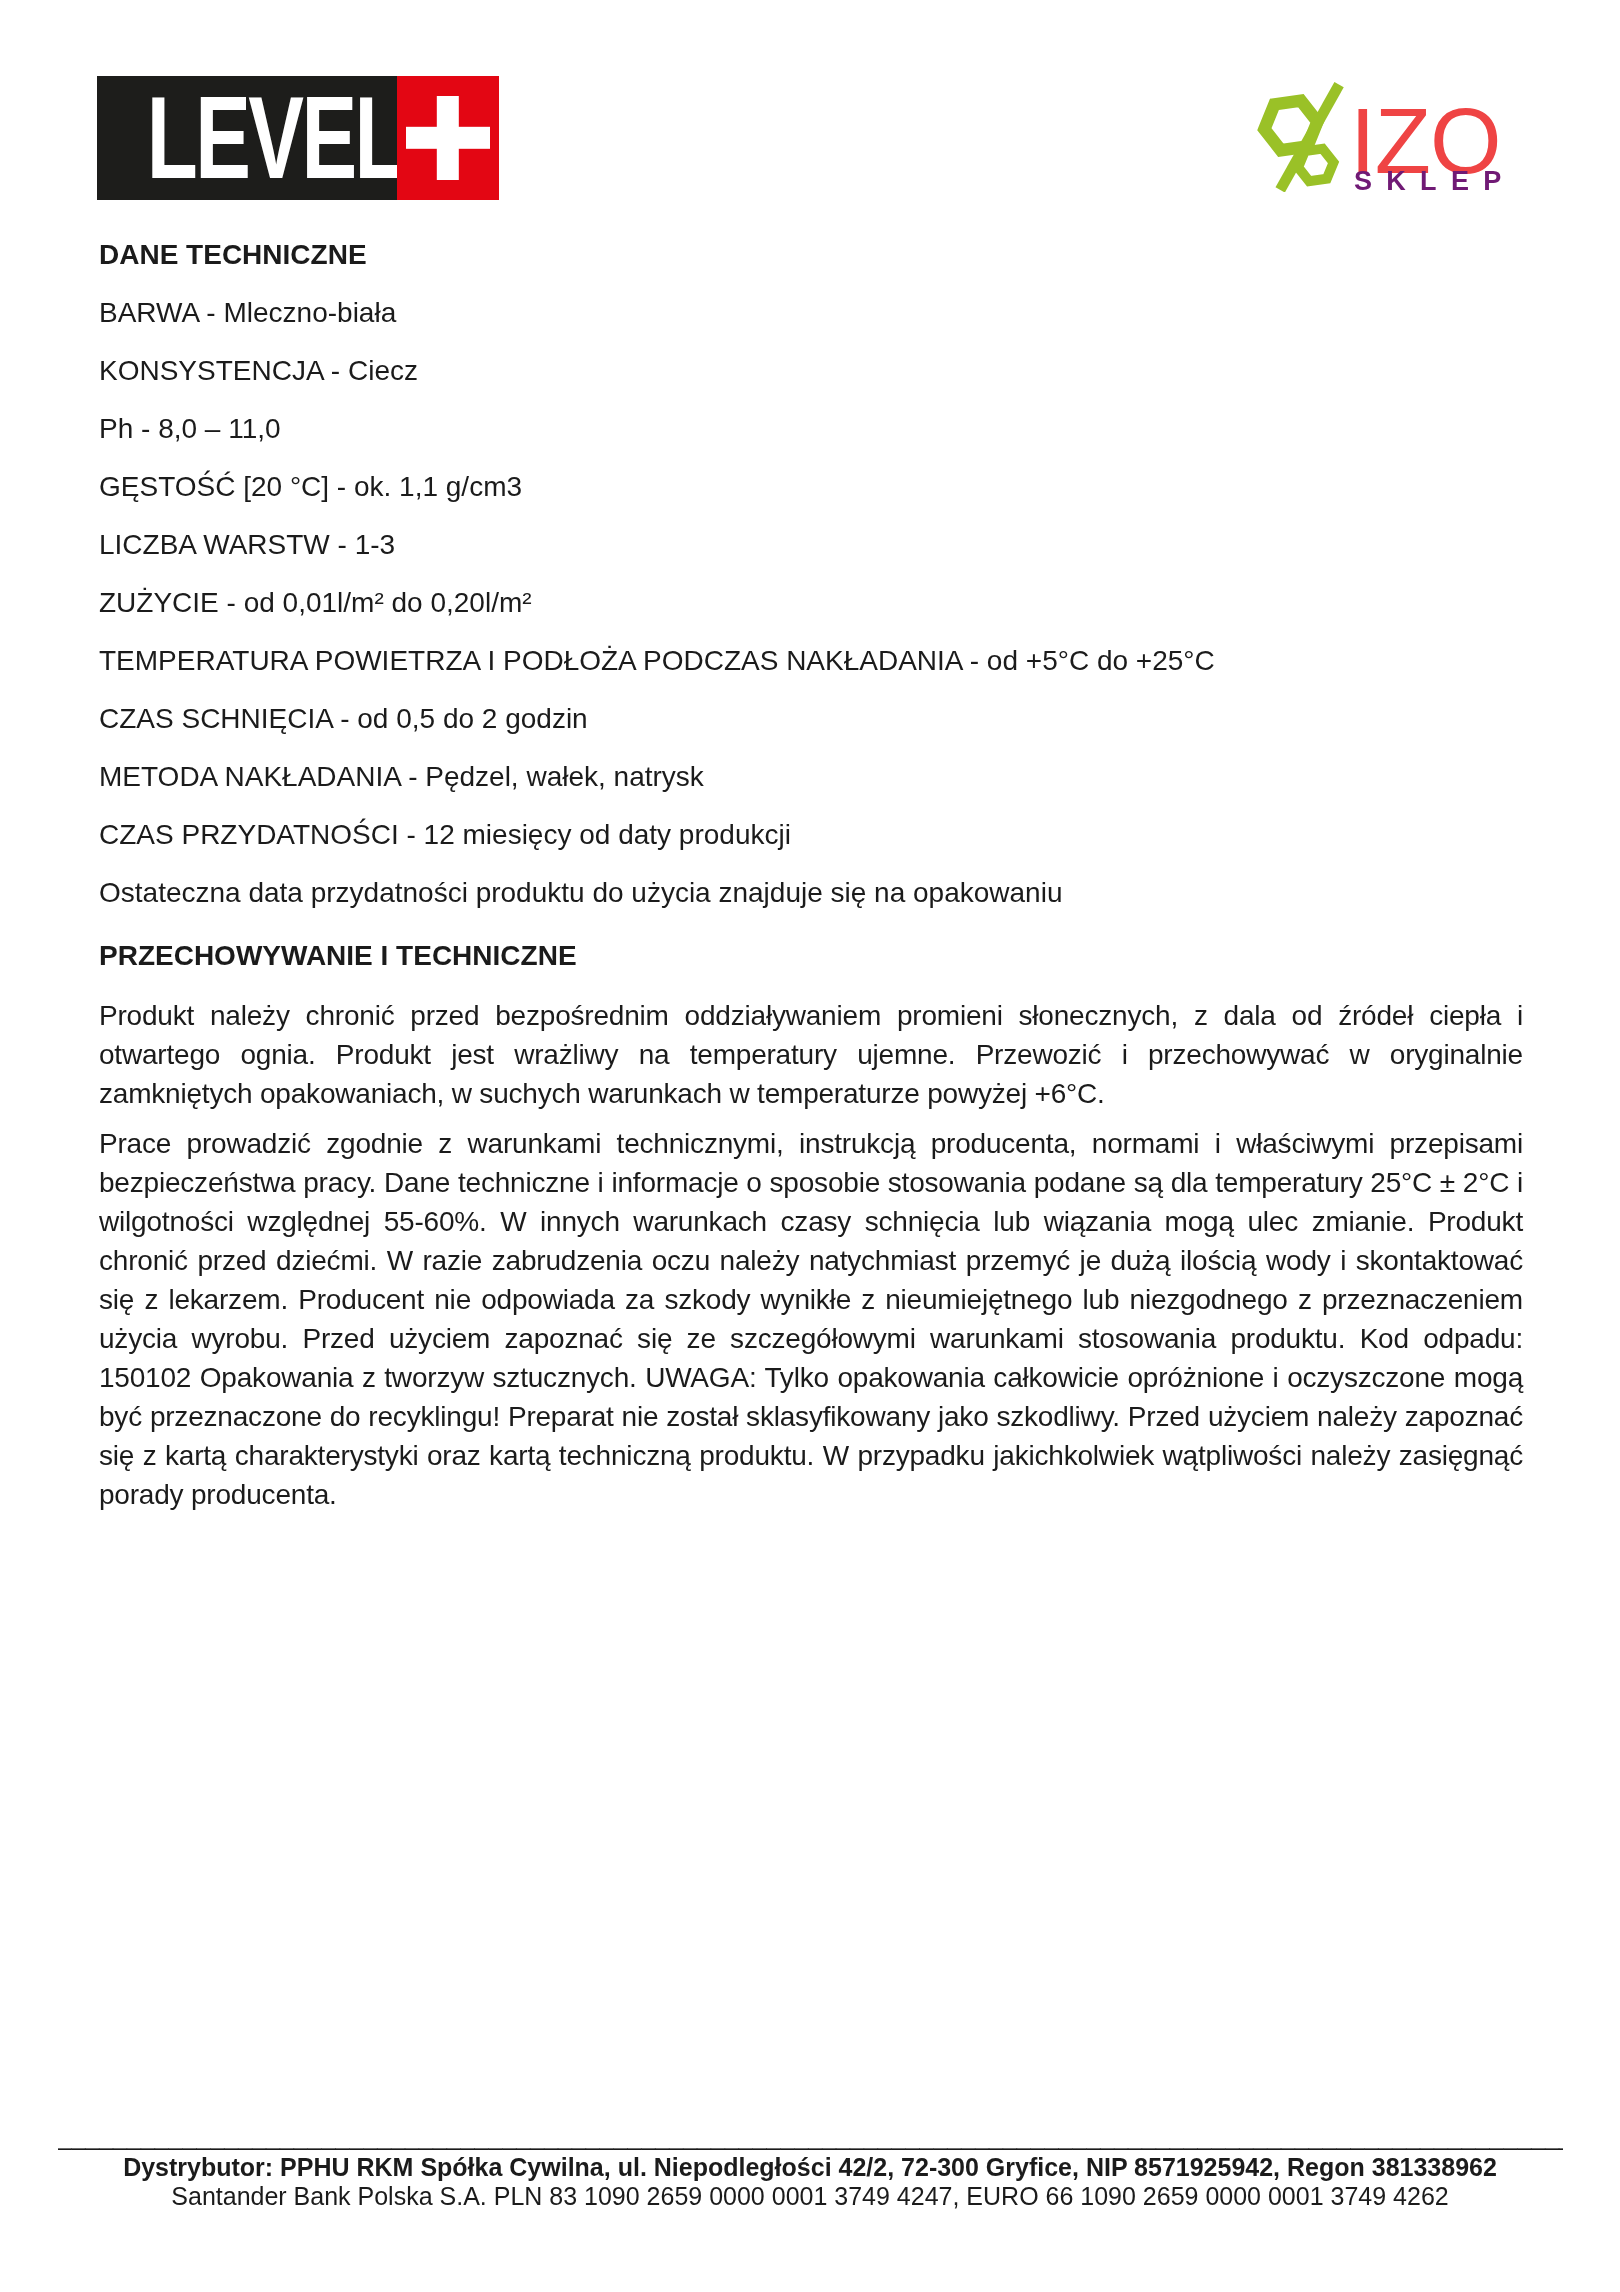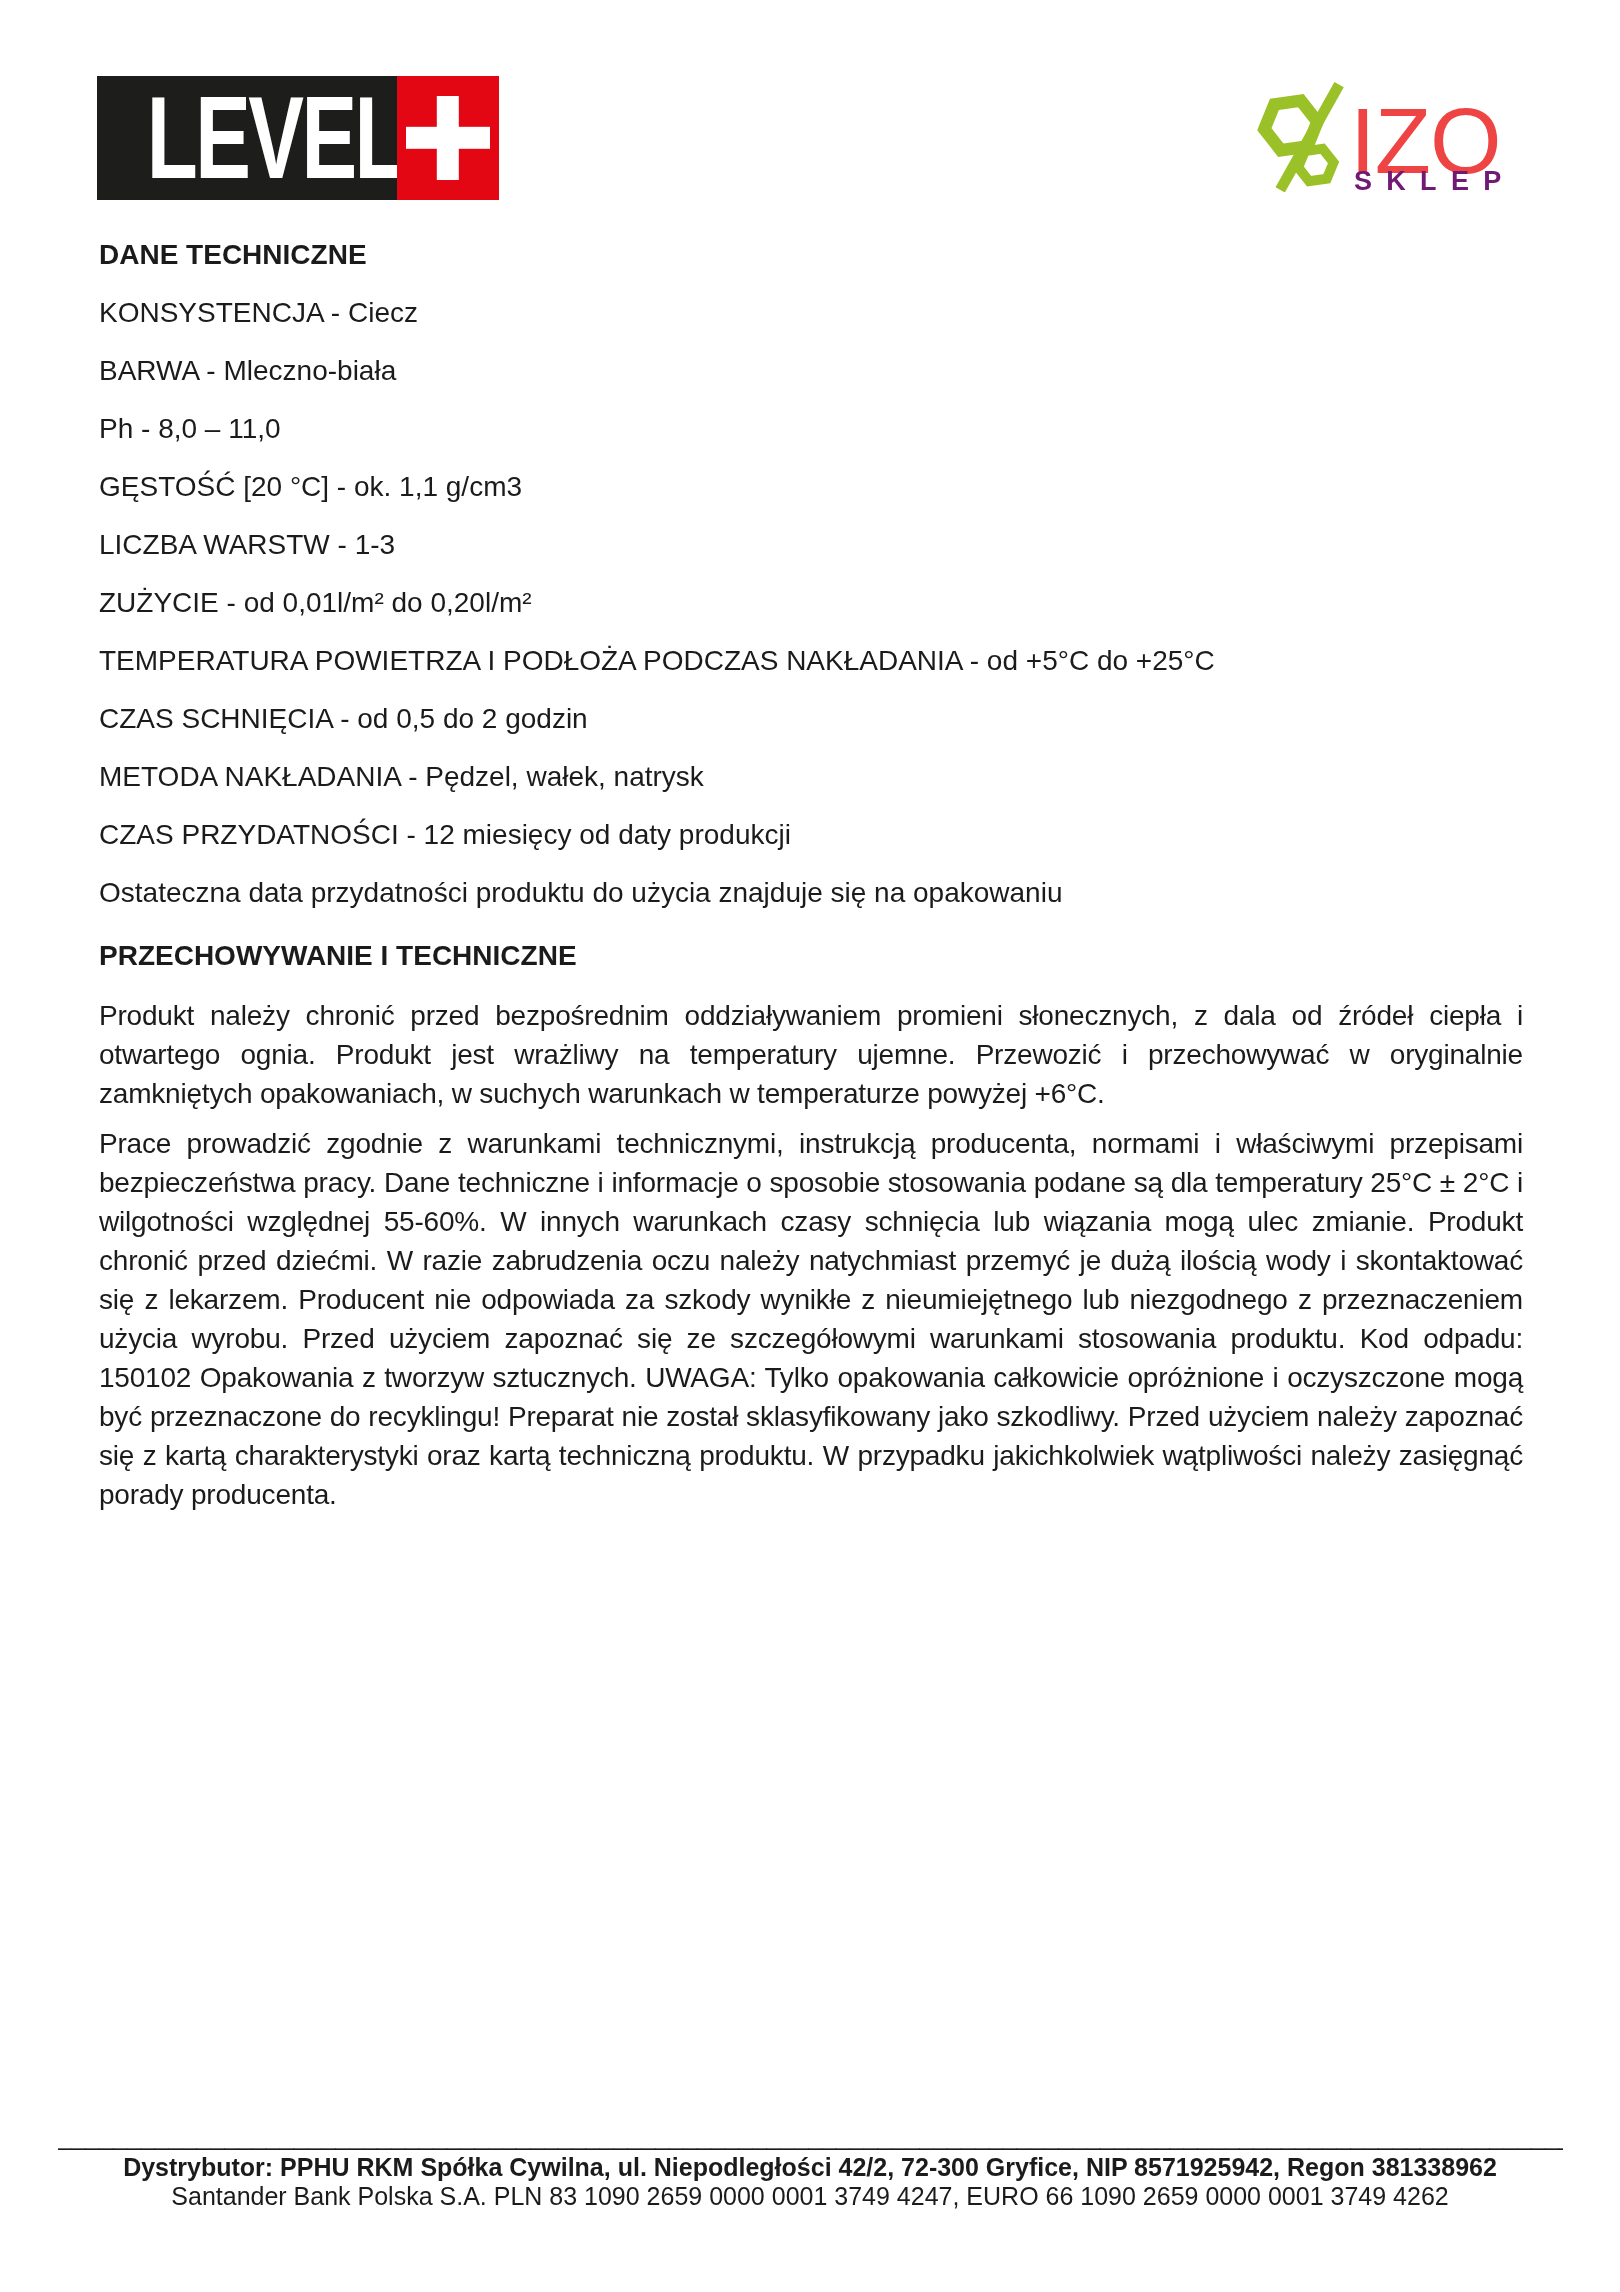--- a/index.html
+++ b/index.html
@@ -93,22 +93,22 @@
       </g>
     </svg>
     <span class="izo-word">IZO</span>
     <span class="izo-sub">SKLEP</span>
   </div>
 
   <div class="content">
 
     <div class="spec-list">
       <div class="spec-title">DANE TECHNICZNE</div>
+      <div class="spec-line">BARWA - Mleczno-biała</div>
       <div class="spec-line">KONSYSTENCJA - Ciecz</div>
-      <div class="spec-line">BARWA - Mleczno-biała</div>
       <div class="spec-line">Ph - 8,0 – 11,0</div>
       <div class="spec-line">GĘSTOŚĆ [20 °C] - ok. 1,1 g/cm3</div>
       <div class="spec-line">LICZBA WARSTW - 1-3</div>
       <div class="spec-line">ZUŻYCIE - od 0,01l/m² do 0,20l/m²</div>
       <div class="spec-line">TEMPERATURA POWIETRZA I PODŁOŻA PODCZAS NAKŁADANIA - od +5°C do +25°C</div>
       <div class="spec-line">CZAS SCHNIĘCIA - od 0,5 do 2 godzin</div>
       <div class="spec-line">METODA NAKŁADANIA - Pędzel, wałek, natrysk</div>
       <div class="spec-line">CZAS PRZYDATNOŚCI - 12 miesięcy od daty produkcji</div>
       <div class="spec-line">Ostateczna data przydatności produktu do użycia znajduje się na opakowaniu</div>
     </div>

